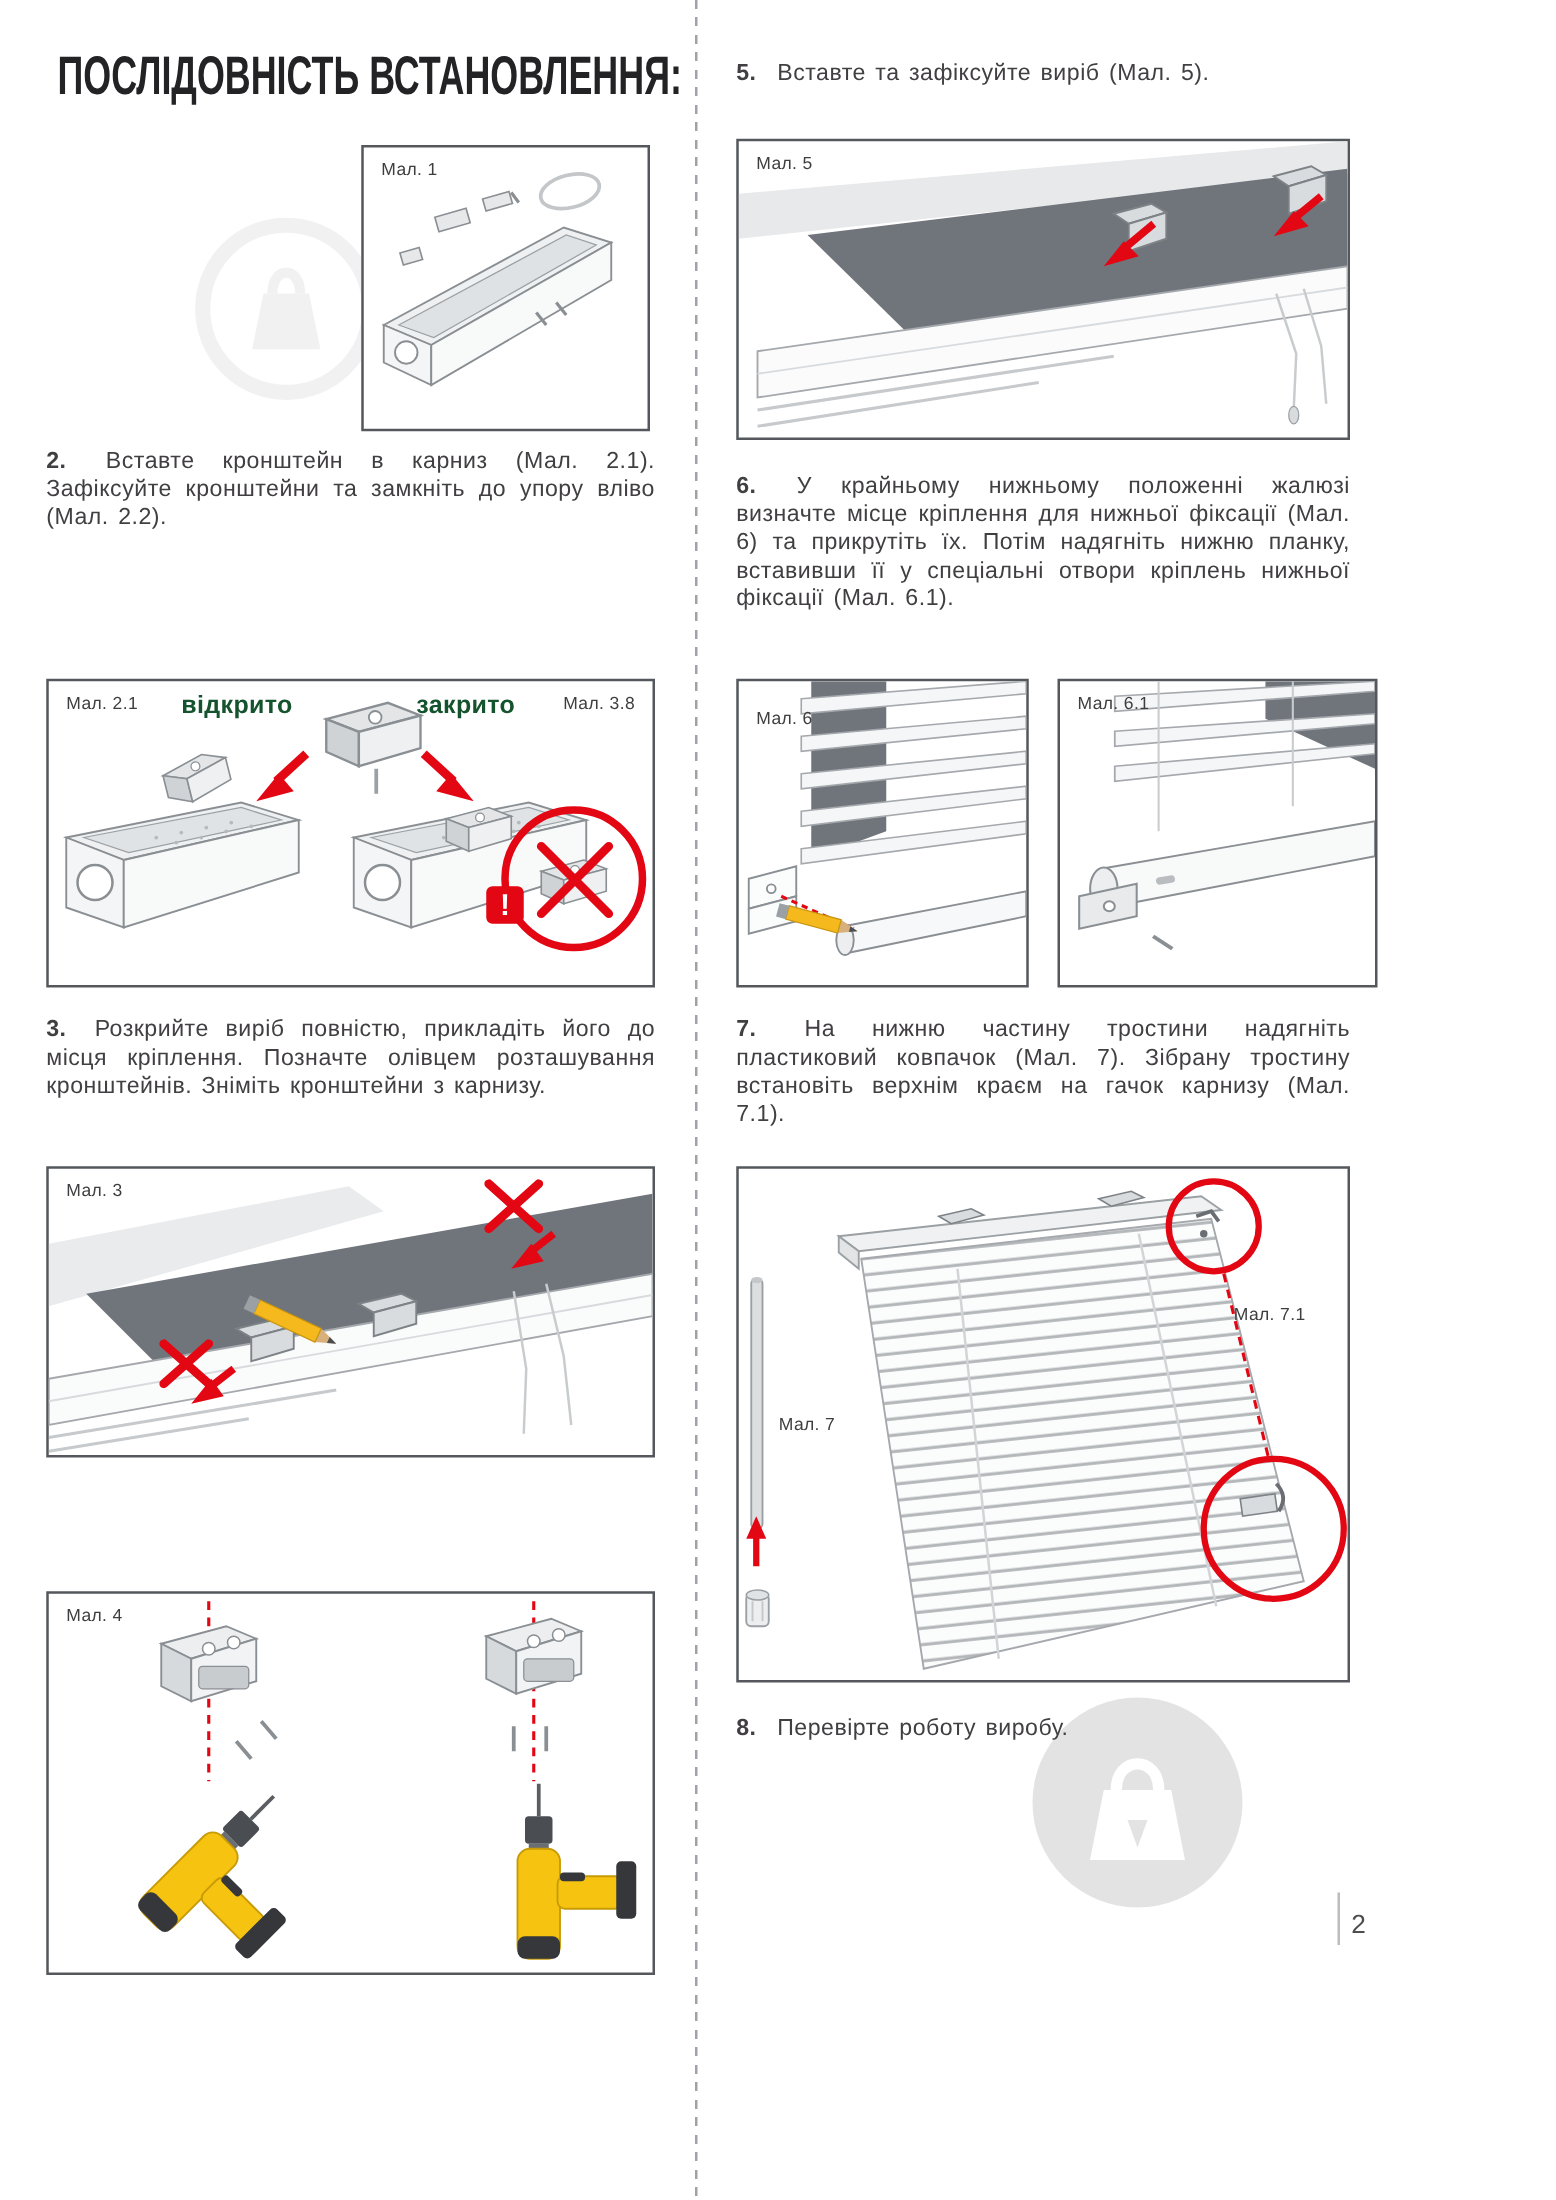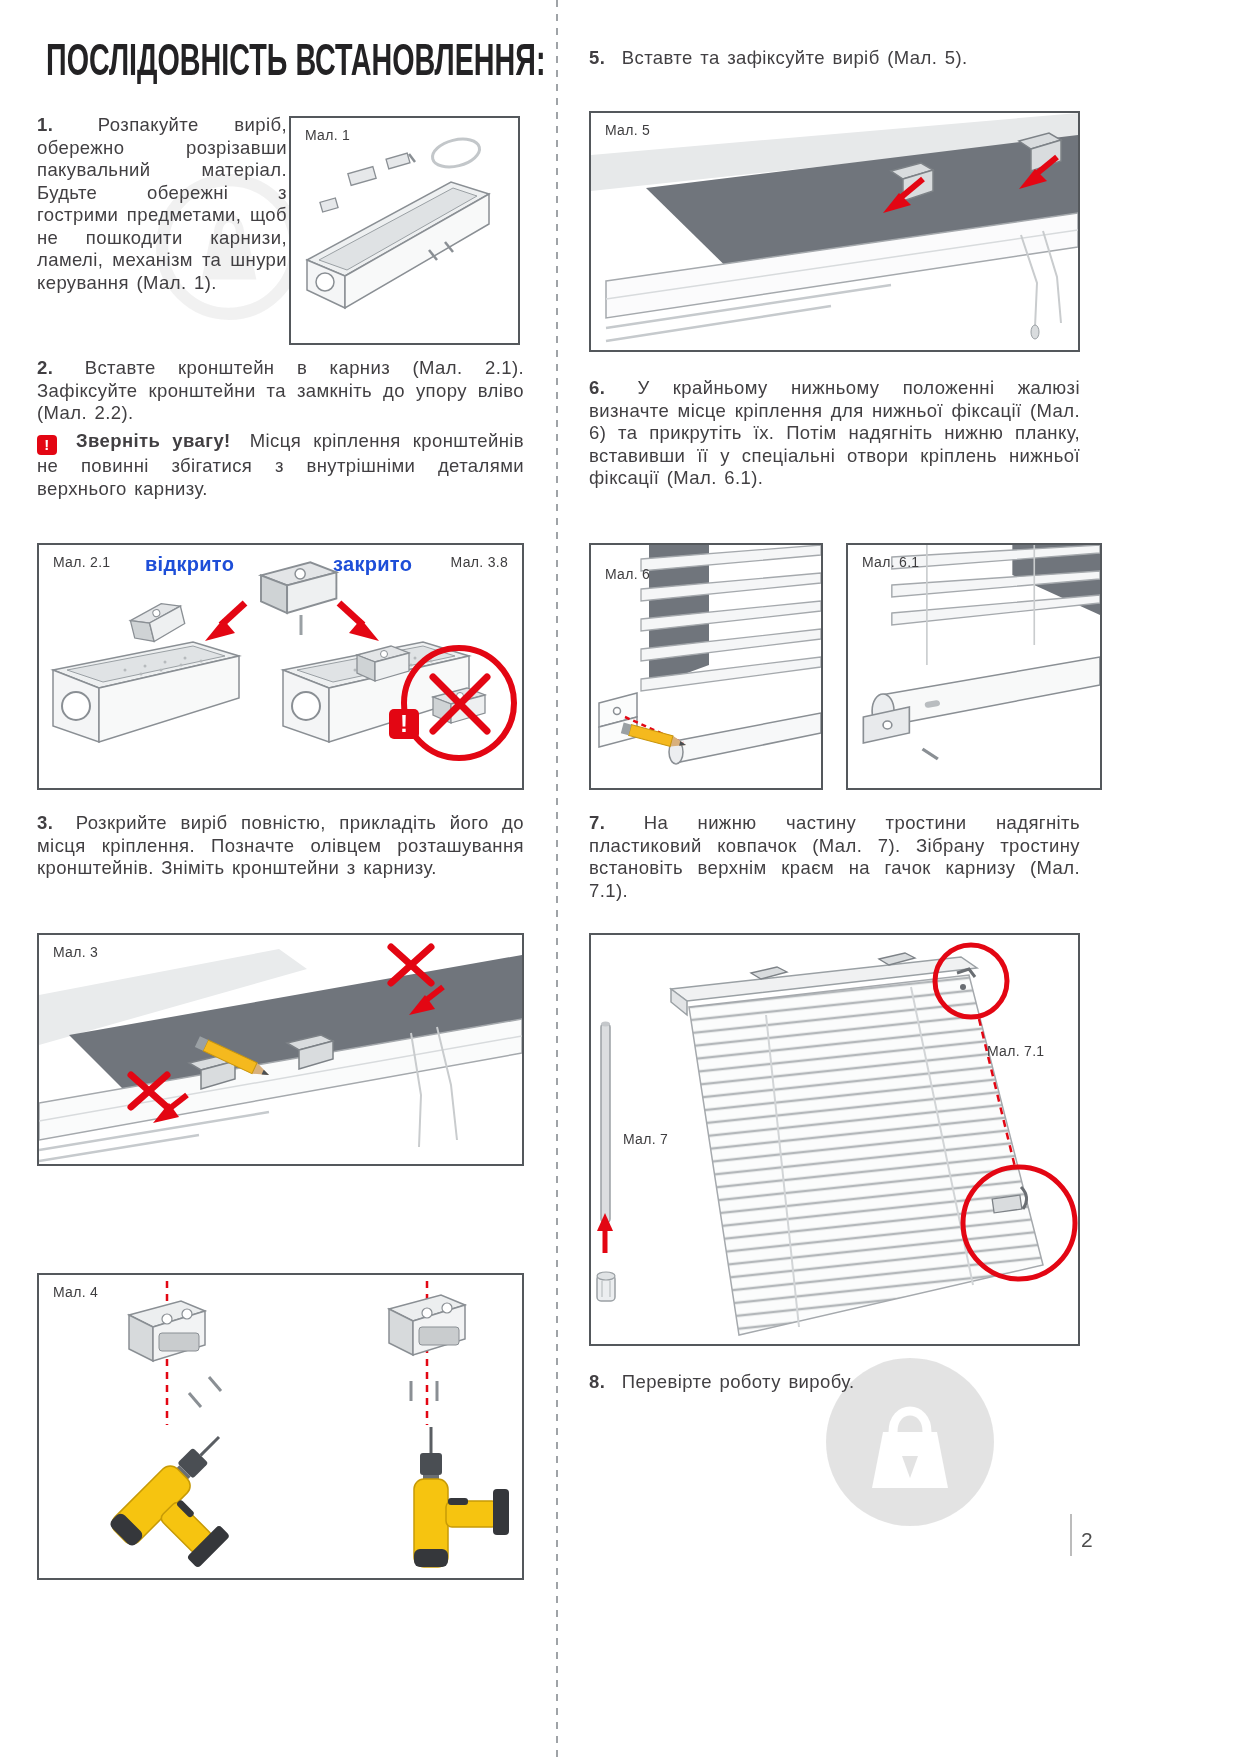--- a/index.html
+++ b/index.html
@@ -13,21 +13,21 @@
   .step{position:absolute;font-size:18.5px;line-height:1.22;text-align:justify;
     letter-spacing:.4px;word-spacing:2px;color:#413f42;z-index:2}
   .step b{font-weight:bold;margin-right:9px}
   .warn b{margin-right:7px}
   .warn-badge{display:inline-block;width:20px;height:20px;background:#e30613;color:#fff;
     border-radius:4px;text-align:center;line-height:20px;font-weight:bold;font-size:15px;
     margin-right:7px;vertical-align:-3px}
   .fig{position:absolute;border:2px solid #54585c;background:#fff;z-index:2}
   .fig svg{position:absolute;left:0;top:0;width:100%;height:100%}
   .figlabel{position:absolute;font-size:14px;letter-spacing:.3px;color:#3e3d3f;z-index:4}
-  .figlabel.red{color:#1d4ed8;font-weight:bold;font-size:20px}
+  .figlabel.red{color:#14532d;font-weight:bold;font-size:20px}
   .wm{position:absolute;z-index:0}
   .pageno-line{position:absolute;left:1070px;top:1514px;width:2px;height:42px;background:#bcbcbc;z-index:2}
   .pageno{position:absolute;left:1081px;top:1528px;font-size:21px;color:#4d4d4d;z-index:2}
 </style>
 </head>
 <body>
 
 <div class="page">
   <div class="divider"></div>
 
@@ -43,24 +43,20 @@
     <svg viewBox="0 0 180 180">
       <circle cx="90" cy="90" r="84" fill="#c9c9c9"></circle>
       <path d="M63 80 h54 l11 56 h-76 z" fill="#ffffff"></path>
       <path d="M73 80 c0-28 34-28 34 0" fill="none" stroke="#ffffff" stroke-width="9"></path>
       <path d="M82 104 h16 l-8 22 z" fill="#c9c9c9"></path>
     </svg>
   </div>
 
   <h1 class="title">ПОСЛІДОВНІСТЬ ВСТАНОВЛЕННЯ:</h1>
 
-  <p class="step" style="left:37px;top:114px;width:250px">
-    <b>1.</b>
-    <span>Розпакуйте виріб, обережно розрізавши пакувальний матеріал. Будьте обережні з гострими предметами, щоб не пошкодити карнизи, ламелі, механізм та шнури керування (Мал. 1).</span>
-  </p>
 
   <div class="fig" style="left:289px;top:116px;width:231px;height:229px">
     <svg viewBox="0 0 227 225" preserveAspectRatio="none">
       <ellipse cx="165" cy="35" rx="24" ry="13" fill="none" stroke="#c3c7ca" stroke-width="3" transform="rotate(-14 165 35)"></ellipse>
       <g fill="#e6e8ea" stroke="#8a8f94" stroke-width="1.3">
         <rect x="58" y="52" width="26" height="12" transform="rotate(-16 71 58)"></rect>
         <rect x="96" y="38" width="22" height="10" transform="rotate(-16 107 43)"></rect>
         <rect x="30" y="82" width="16" height="10" transform="rotate(-16 38 87)"></rect>
       </g>
       <polygon points="16,142 160,64 198,76 54,158" fill="#eef0f1" stroke="#8a8f94" stroke-width="1.5"></polygon>
@@ -73,25 +69,20 @@
         <line x1="154" y1="124" x2="162" y2="134"></line>
         <line x1="118" y1="36" x2="124" y2="44"></line>
       </g>
     </svg>
     <span class="figlabel" style="left:14px;top:9px">Мал. 1</span>
   </div>
 
   <p class="step" style="left:37px;top:357px;width:487px">
     <b>2.</b>
     <span>Вставте кронштейн в карниз (Мал. 2.1). Зафіксуйте кронштейни та замкніть до упору вліво (Мал. 2.2).</span>
-  </p>
-  <p class="step warn" style="left:37px;top:430px;width:487px">
-    <span class="warn-badge">!</span>
-    <b>Зверніть увагу!</b>
-    <span>Місця кріплення кронштейнів не повинні збігатися з внутрішніми деталями верхнього карнизу.</span>
   </p>
 
   <div class="fig" style="left:37px;top:543px;width:487px;height:247px">
     <svg viewBox="0 0 483 243" preserveAspectRatio="none">
       <defs>
         <g id="railU">
           <polygon points="6,30 146,2 192,16 52,48" fill="#eef0f1" stroke="#8a8f94" stroke-width="1.5"></polygon>
           <polygon points="20,30 146,6 178,16 56,42" fill="#e0e3e5" stroke="#9aa0a4" stroke-width="1"></polygon>
           <polygon points="6,30 52,48 52,102 6,86" fill="#f4f5f6" stroke="#8a8f94" stroke-width="1.5"></polygon>
           <circle cx="29" cy="66" r="14" fill="#fff" stroke="#8a8f94" stroke-width="2"></circle>

